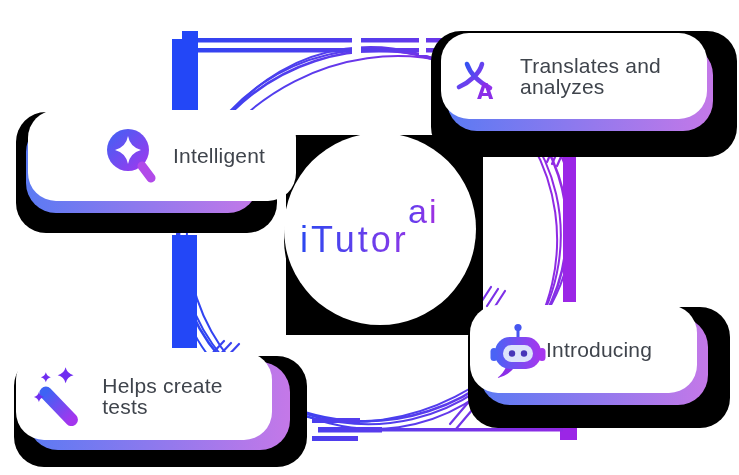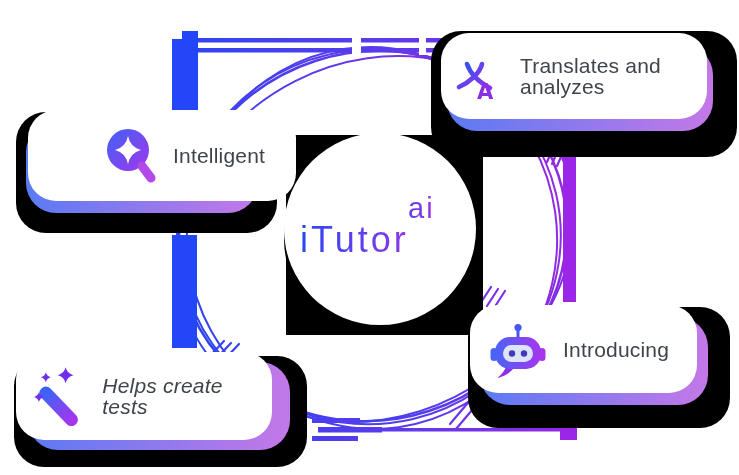--- a/index.html
+++ b/index.html
@@ -12,46 +12,46 @@
 
   
   .center-square{position:absolute;left:286px;top:135px;width:197px;height:200px;background:#000;z-index:2;}
   .center-circle-shadow{position:absolute;left:284px;top:143px;width:192px;height:192px;border-radius:50%;background:#000;z-index:2;}
   .center-circle{position:absolute;left:284px;top:133px;width:192px;height:192px;border-radius:50%;background:#fff;z-index:2;}
   .logo-word{position:absolute;left:300px;top:219px;width:150px;text-align:left;z-index:3;
     font-size:36px;letter-spacing:3px;font-weight:400;
     background:linear-gradient(90deg,#2b48f0 0%,#7b3bea 60%,#a62fe0 100%);
     -webkit-background-clip:text;background-clip:text;color:transparent;}
   .logo-ai{position:absolute;left:408px;top:192px;z-index:3;
-    font-size:29px;letter-spacing:2px;
+    font-size:34px;letter-spacing:2px;
     background:linear-gradient(90deg,#5a3ff0,#a62fe0);
     -webkit-background-clip:text;background-clip:text;color:transparent;}
 
   
   .layer{position:absolute;border-radius:30px;}
   .shadow{background:#000;}
   .underlay{background:linear-gradient(90deg,#5b7af3,#c478e8);}
   .face{background:#fff;border-radius:28px;display:flex;align-items:center;z-index:4;}
   .card-text{color:#3f444c;font-size:21px;line-height:21px;letter-spacing:.2px;}
 
   .c1-shadow{left:16px;top:112px;width:261px;height:121px;z-index:3;}
   .c1-underlay{left:26px;top:122px;width:232px;height:91px;z-index:3;}
   .c1-face{left:20px;top:110px;width:268px;height:91px;padding-left:78px;gap:17px;margin-left:8px;}
 
   .c2-shadow{left:431px;top:31px;width:306px;height:126px;z-index:3;}
   .c2-underlay{left:447px;top:45px;width:266px;height:86px;z-index:3;}
   .c2-face{left:441px;top:33px;width:266px;height:86px;padding-left:9px;gap:20px;}
 
   .c3-shadow{left:14px;top:356px;width:293px;height:111px;z-index:3;}
   .c3-underlay{left:28px;top:362px;width:262px;height:88px;z-index:3;}
-  .c3-face{left:16px;top:352px;width:256px;height:88px;padding-left:16px;gap:13px;font-style:italic;}
+  .c3-face{left:16px;top:352px;width:256px;height:88px;padding-left:16px;gap:13px;}
 
   .c4-shadow{left:468px;top:307px;width:262px;height:121px;z-index:3;}
   .c4-underlay{left:480px;top:317px;width:228px;height:88px;z-index:3;}
-  .c4-face{left:470px;top:305px;width:227px;height:88px;padding-left:20px;gap:17px;}
+  .c4-face{left:470px;top:305px;width:227px;height:88px;padding-left:20px;}
 </style>
 </head>
 <body>
 
 <div class="stage">
 
   <svg class="swirls" width="739" height="475" viewBox="0 0 739 475">
     <defs>
       <linearGradient id="bp" gradientUnits="userSpaceOnUse" x1="150" y1="0" x2="590" y2="0">
         <stop offset="0" stop-color="#2846f2"></stop>

